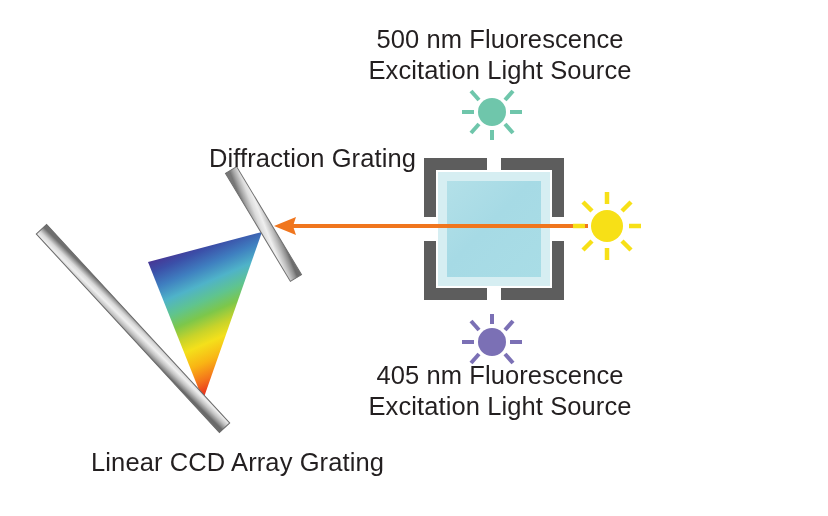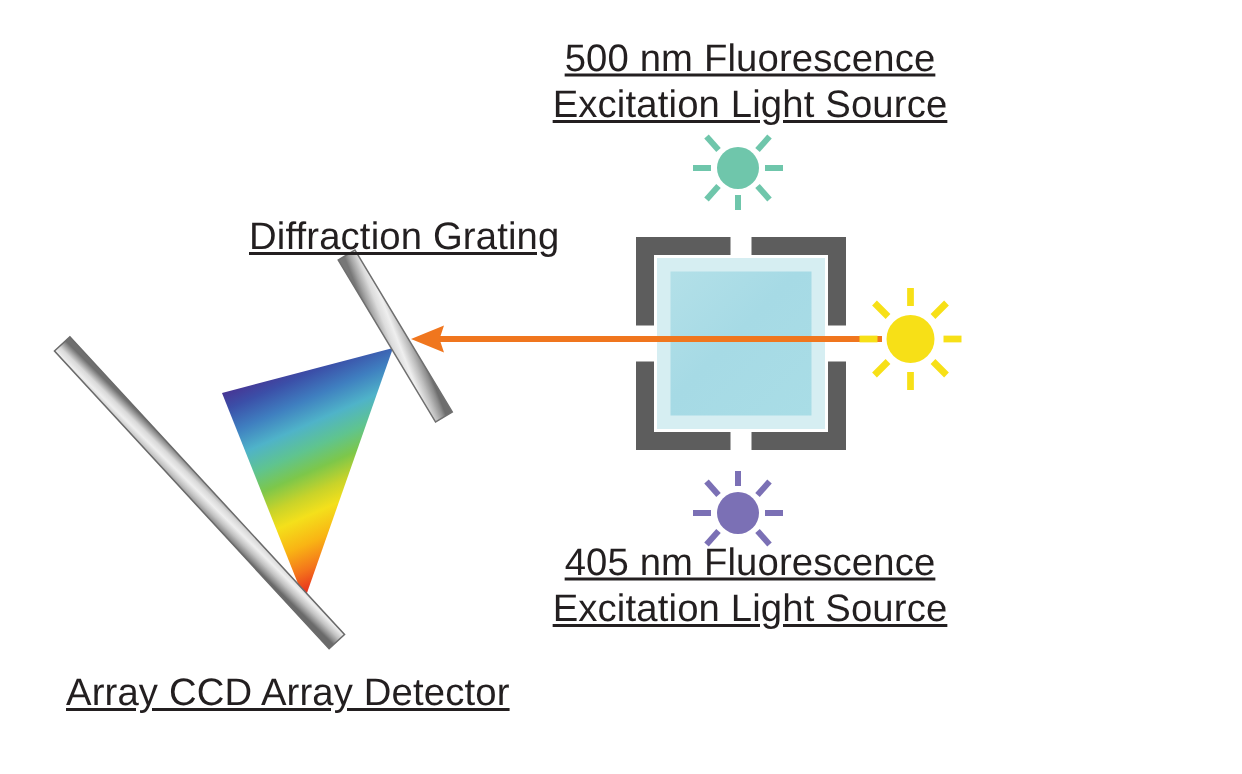--- a/index.html
+++ b/index.html
@@ -25,24 +25,23 @@
     width: 828px;
     height: 516px;
   }
   .lbl {
     position: absolute;
     color: #231f20;
     font-size: 25.5px;
     line-height: 31px;
     letter-spacing: 0.1px;
     white-space: pre;
-    text-decoration: underline;
   }
   .lbl.center { text-align: center; }
-  .lbl.left   { text-align: left; }
+  .lbl.left   { text-align: right; }
 
   #label-green-source  { left: 340px; top: 24px;  width: 320px; }
   #label-purple-source { left: 340px; top: 360px; width: 320px; }
   #label-absorption    { left: 636px; top: 198px; width: 190px; }
   #label-grating       { left: 166px; top: 143px; width: 250px; }
   #label-ccd           { left: 44px;  top: 447px; width: 340px; }
 </style>
 </head>
 <body>
 
@@ -174,15 +173,15 @@
 
   <div class="lbl center" id="label-green-source">500 nm Fluorescence
 Excitation Light Source</div>
 
   <div class="lbl center" id="label-purple-source">405 nm Fluorescence
 Excitation Light Source</div>
 
 
   <div class="lbl left" id="label-grating">Diffraction Grating</div>
 
-  <div class="lbl left" id="label-ccd">Array CCD Array Detector</div>
+  <div class="lbl left" id="label-ccd">Linear CCD Array Grating</div>
 
 </div>
 
 </body></html>

